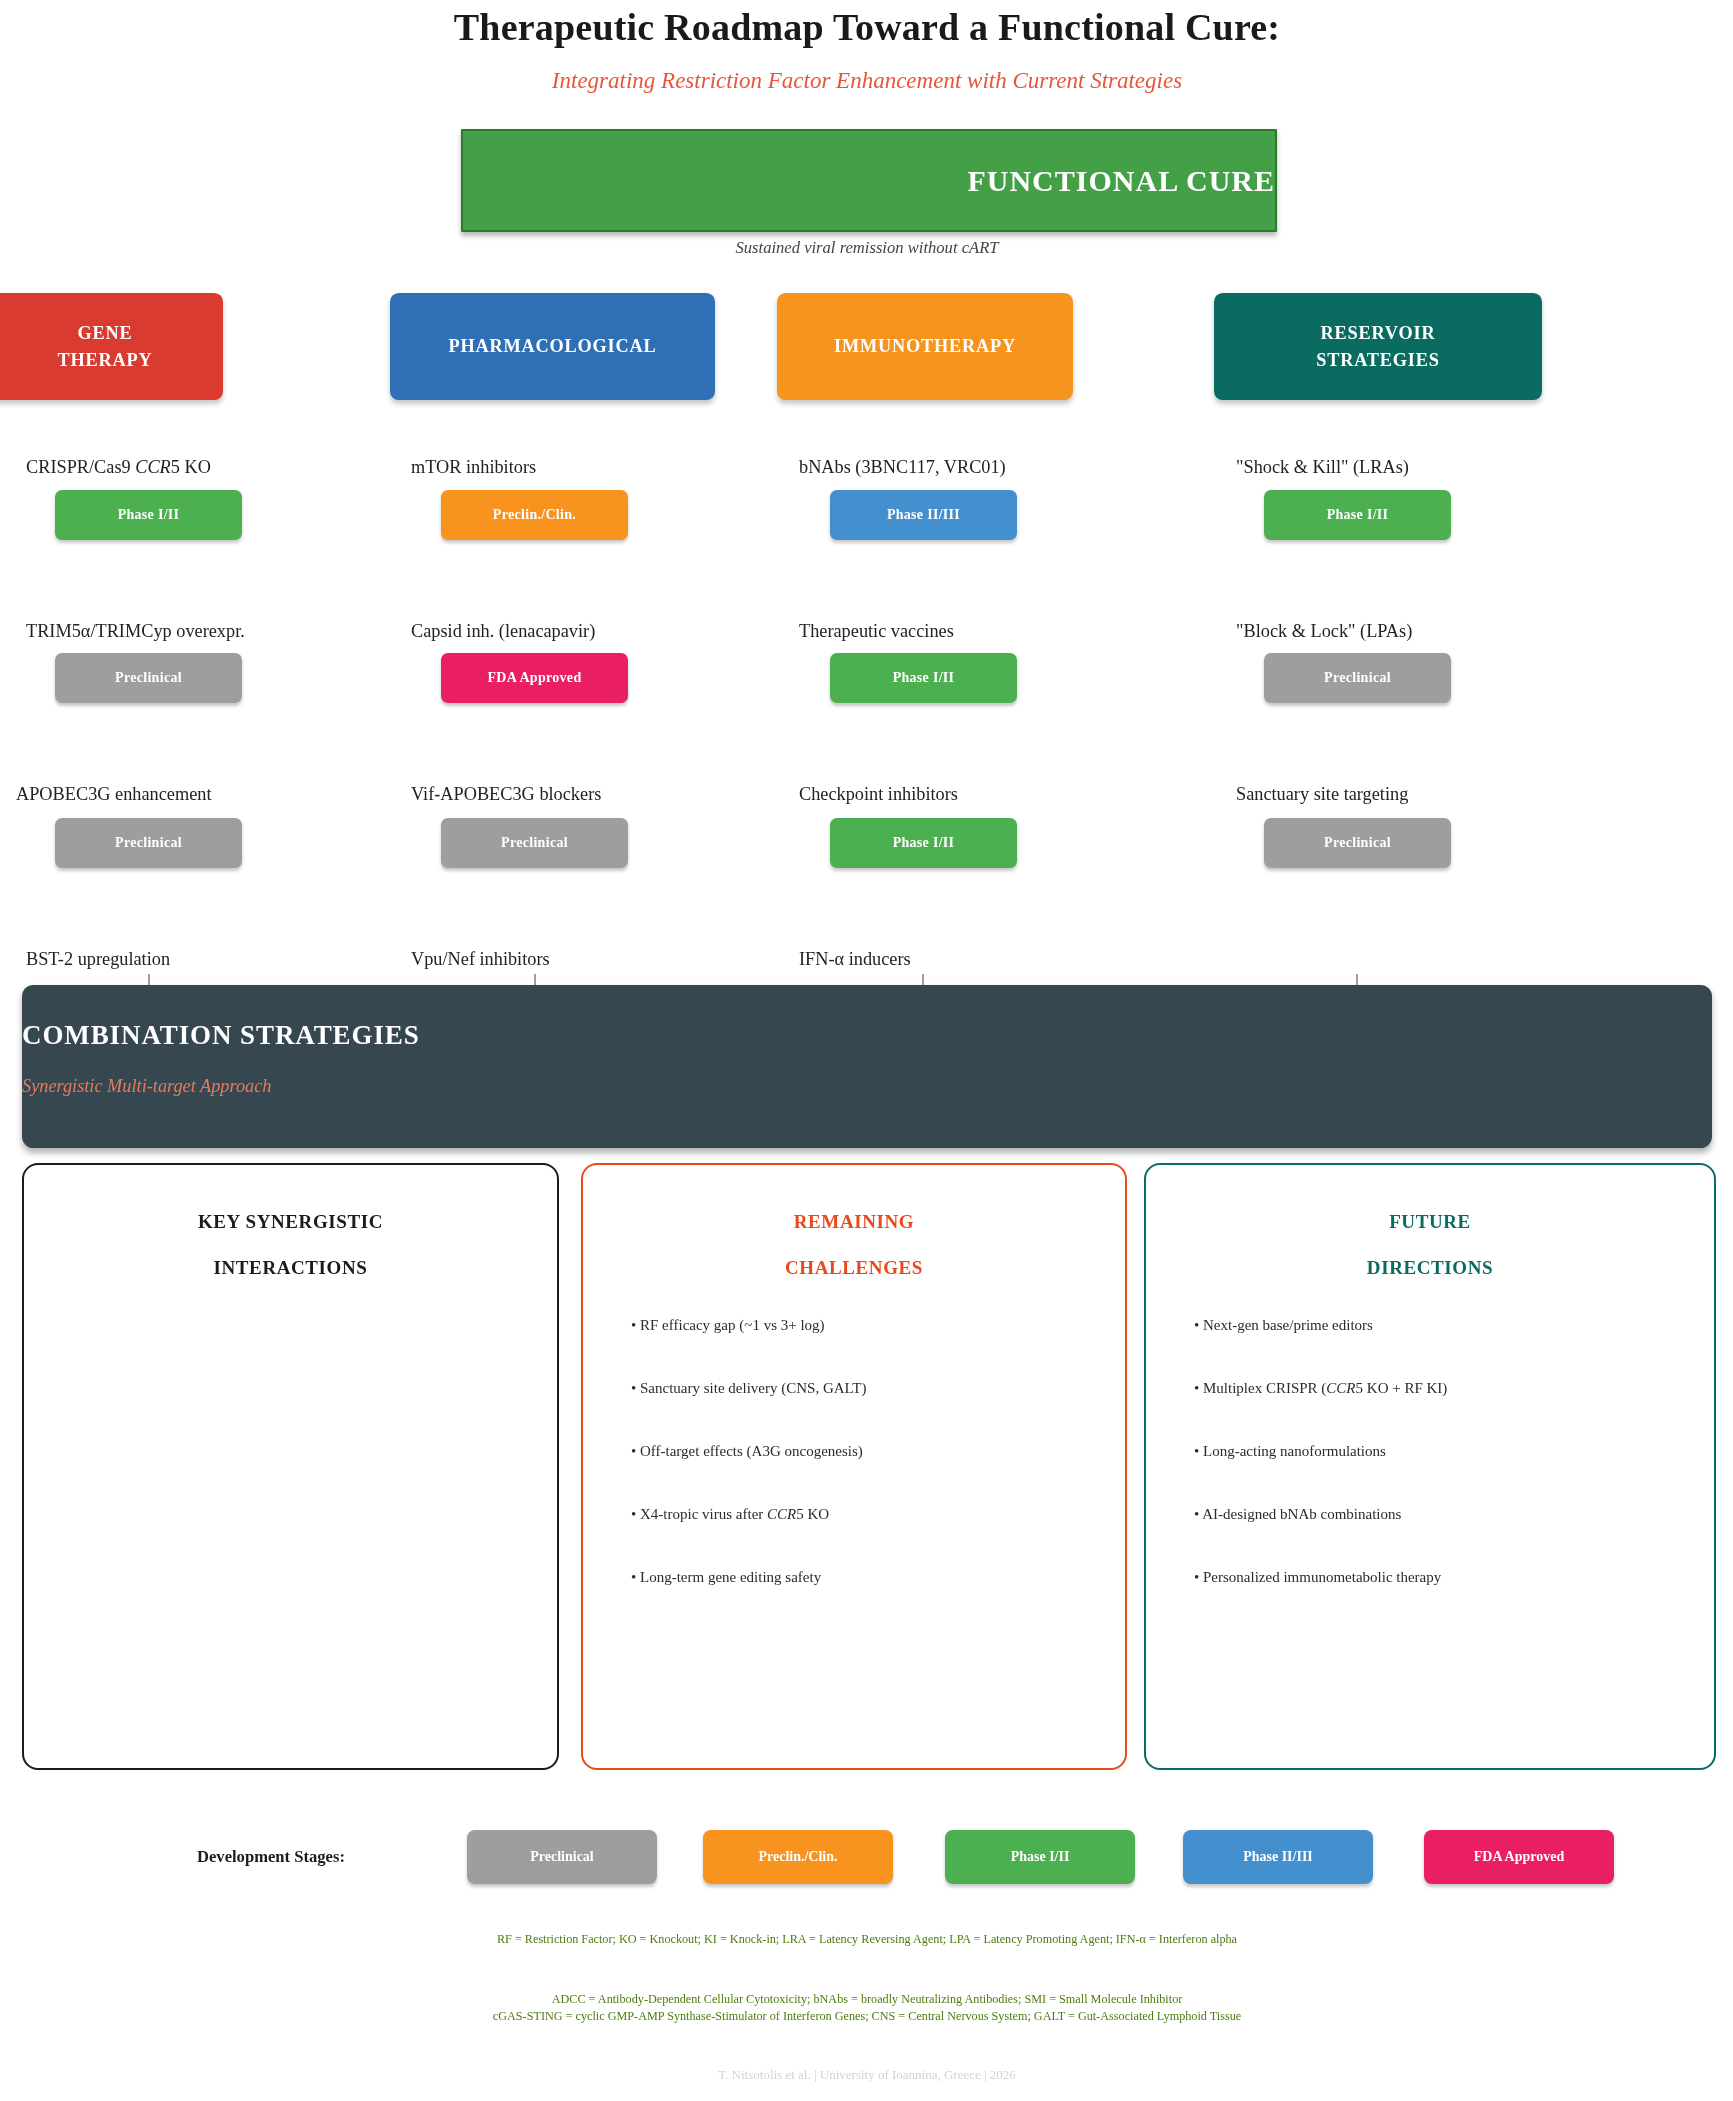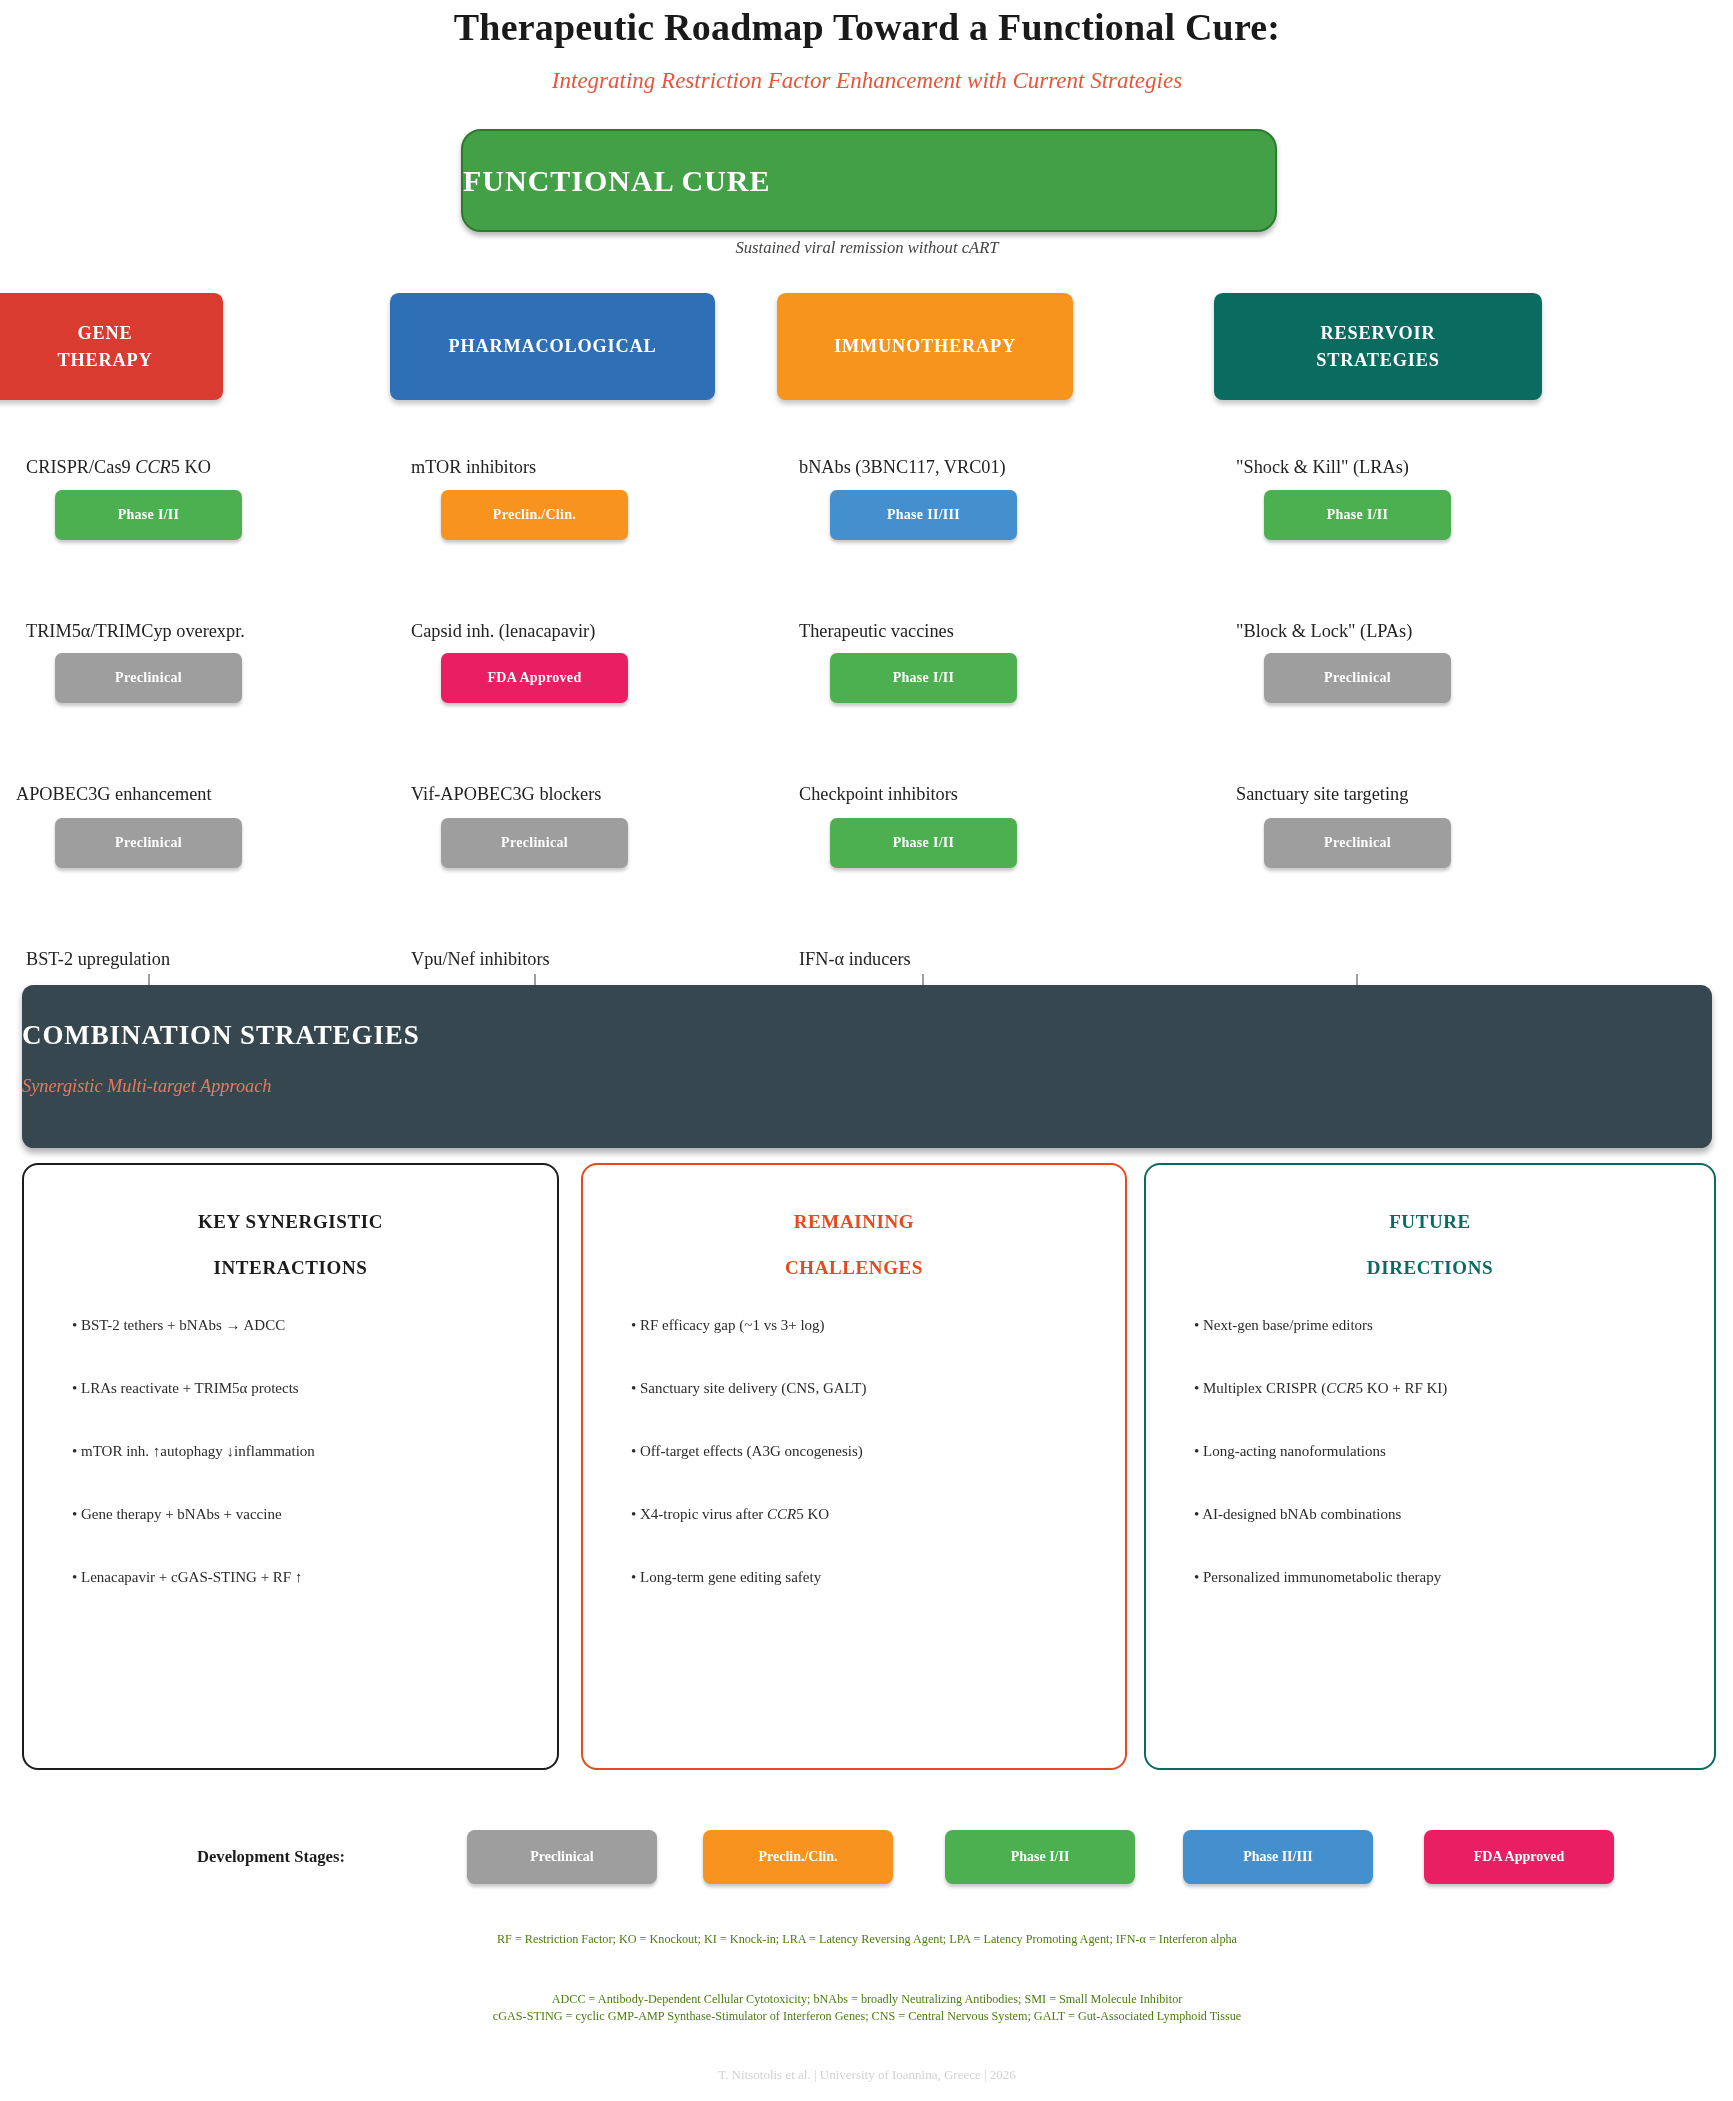--- a/index.html
+++ b/index.html
@@ -9,23 +9,23 @@
     left:0;top:5.2px;width:1734px;text-align:center;
     font-size:38px;font-weight:bold;color:#1a1a1a;letter-spacing:0.2px;
   }
   #subtitle{
     left:0;top:68px;width:1734px;text-align:center;
     font-size:23px;font-style:italic;color:#E8563A;
   }
   
   #cure-box{
     left:461px;top:129px;width:812px;height:99px;
-    background:#43A047;border:2.6px solid #2b7a2e;border-radius:20px;
+    background:#43A047;border:2.6px solid #2b7a2e;border-radius:1px;
     box-shadow:0 3.5px 5.2px rgba(0,0,0,.28);
-    display:flex;align-items:center;justify-content:flex-start;font-family:Liberation Serif, serif;
+    display:flex;align-items:center;justify-content:flex-end;font-family:Liberation Serif, serif;
   }
   #cure-box span{color:#fff;font-size:30px;font-weight:bold;letter-spacing:1px;}
   #cure-sub{
     left:461px;top:238px;width:812px;text-align:center;
     font-size:16.6px;font-style:italic;color:#444;
   }
   
   .cat-head{
     top:293px;height:107px;border-radius:8.7px;
     box-shadow:0 3.5px 5.2px rgba(0,0,0,.22);
@@ -185,27 +185,20 @@
 
 <div class="abs" id="combo-banner" style="background: rgb(55, 71, 79);">
   <div class="abs" id="combo-title">COMBINATION STRATEGIES</div>
   <div class="abs" id="combo-sub" style="color: rgb(232, 121, 94);">Synergistic Multi-target Approach</div>
 </div>
 
 <div id="panels-root">
     <div class="abs panel" style="left: 22px; width: 533px; border: 2.6px solid rgb(28, 28, 28);">
       <div class="abs panel-title l1" style="color: rgb(28, 28, 28);">KEY SYNERGISTIC</div>
       <div class="abs panel-title l2" style="color: rgb(28, 28, 28); font-family: Liberation Serif, serif;">INTERACTIONS</div>
-      <ul>
-        <li>• BST-2 tethers + bNAbs → ADCC</li>
-        <li>• LRAs reactivate + TRIM5α protects</li>
-        <li>• mTOR inh. ↑autophagy ↓inflammation</li>
-        <li>• Gene therapy + bNAbs + vaccine</li>
-        <li>• Lenacapavir + cGAS-STING + RF ↑</li>
-      </ul>
     </div>
     <div class="abs panel" style="left: 581px; width: 542px; border: 2.6px solid rgb(232, 73, 29);">
       <div class="abs panel-title l1" style="color: rgb(232, 73, 29);">REMAINING</div>
       <div class="abs panel-title l2" style="color: rgb(232, 73, 29);">CHALLENGES</div>
       <ul>
         <li>• RF efficacy gap (~1 vs 3+ log)</li>
         <li>• Sanctuary site delivery (CNS, GALT)</li>
         <li>• Off-target effects (A3G oncogenesis)</li>
         <li>• X4-tropic virus after <i>CCR</i>5 KO</li>
         <li>• Long-term gene editing safety</li>

